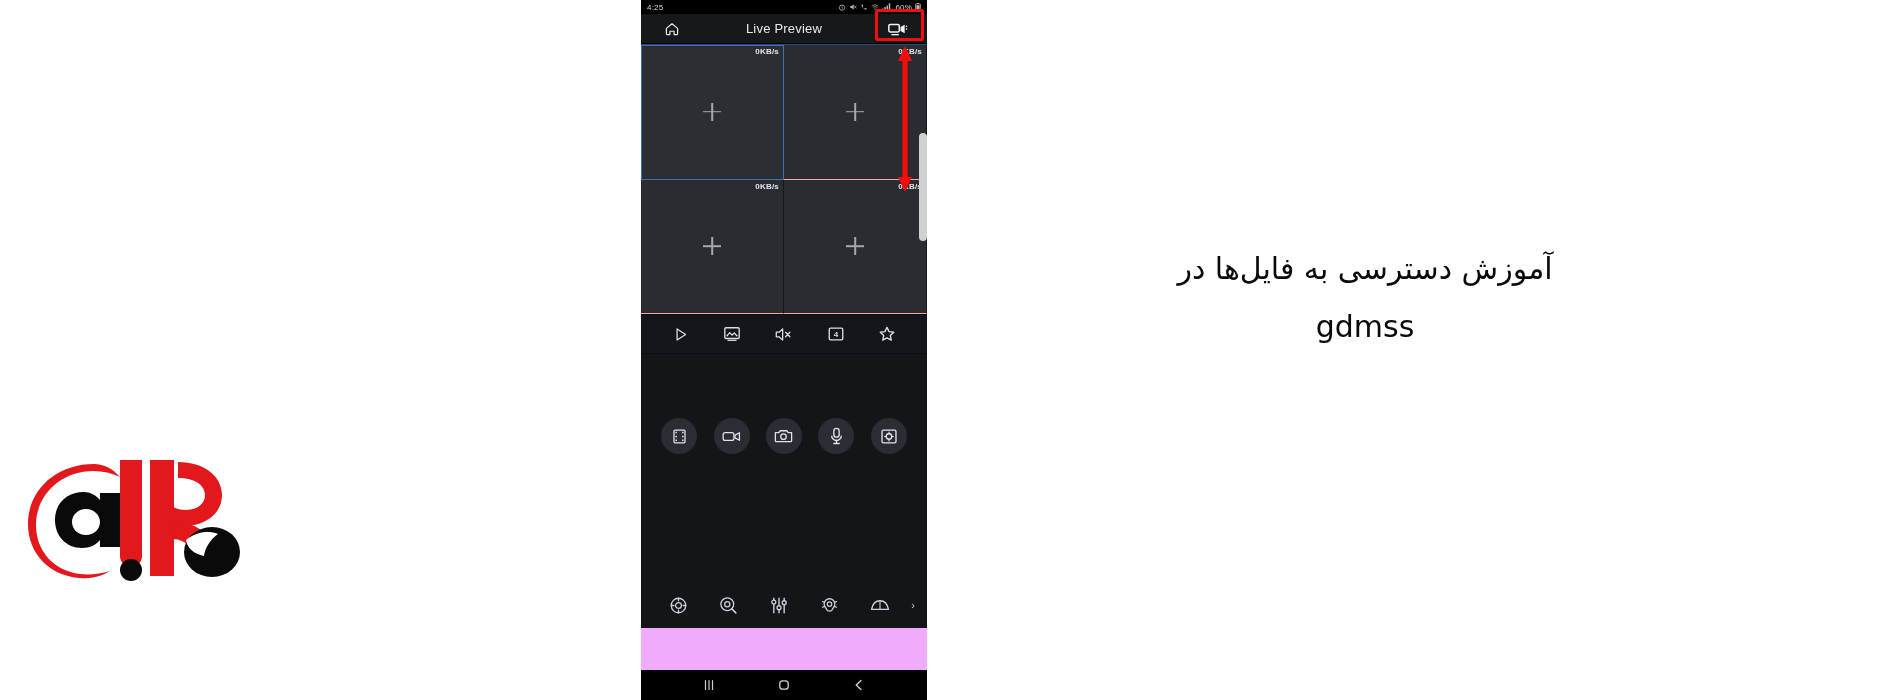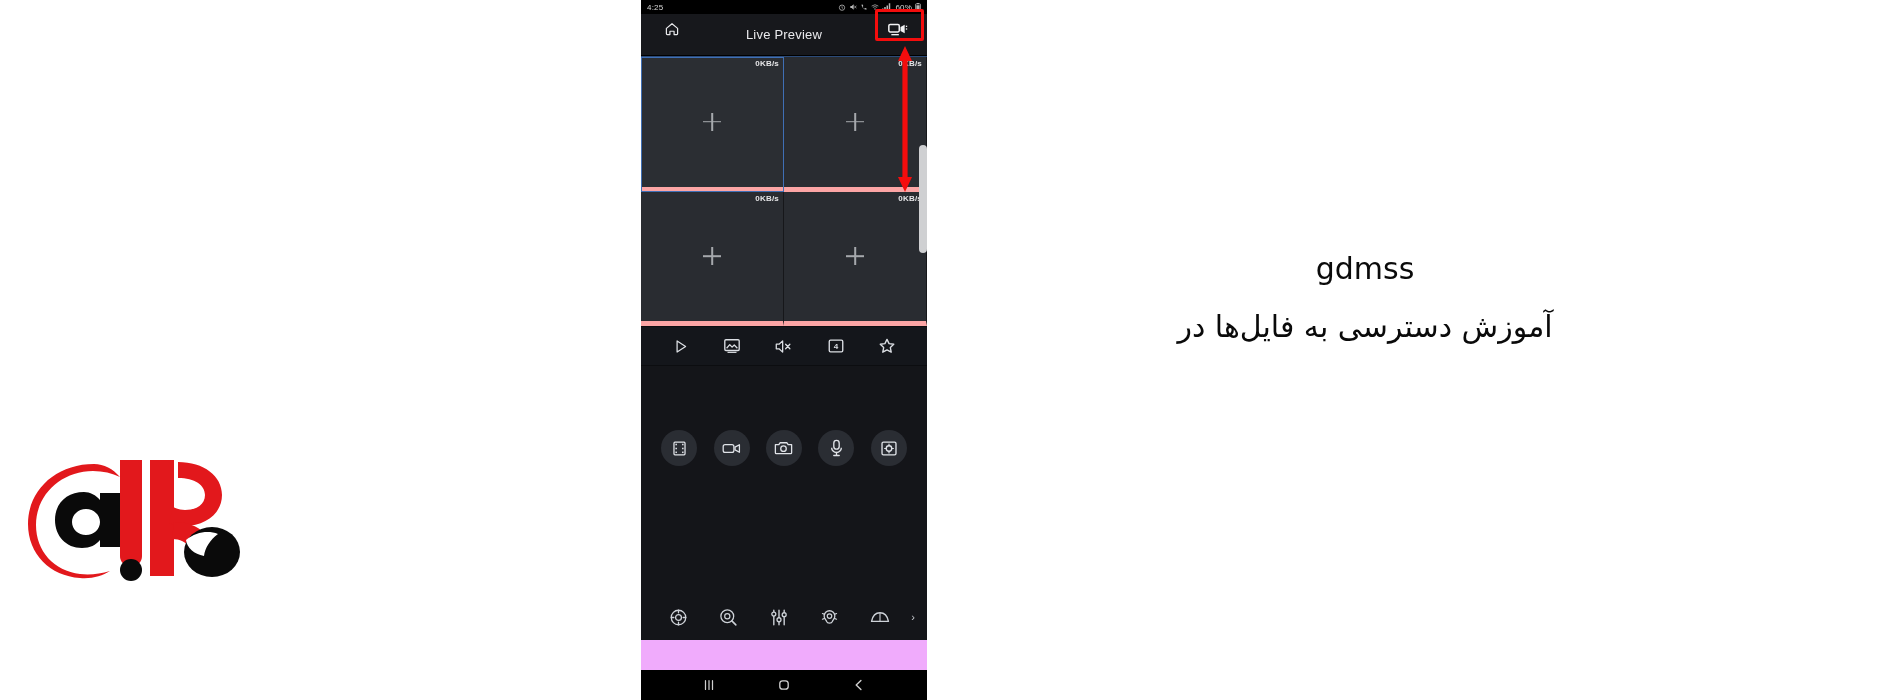--- a/index.html
+++ b/index.html
@@ -41,21 +41,21 @@
     display: flex;
     align-items: center;
     gap: 3px;
   }
   .sb-ico { display: block; opacity: .85; }
   .sb-batt-txt { font-size: 8px; margin-left: 1px; }
 
   
   .titlebar {
     position: relative;
-    height: 42px;
+    height: 30px;
     background: #17181c;
     display: flex;
     align-items: center;
     justify-content: center;
     border-bottom: 1px solid #000;
   }
   .titlebar .title {
     color: #e9e9ec;
     font-size: 13px;
     letter-spacing: .2px;
@@ -94,21 +94,21 @@
     display: grid;
     grid-template-columns: 1fr 1fr;
     grid-template-rows: 1fr 1fr;
     height: 100%;
     width: 100%;
   }
   .cell {
     position: relative;
     background: #292c31;
     border-right: 1px solid #16171a;
-    border-bottom: 5px solid #fca5a5;
+    border-bottom: 1px solid #fca5a5;
     display: flex;
     align-items: center;
     justify-content: center;
   }
   .cell.selected {
     outline: 1px solid #3f6fb5;
     outline-offset: -1px;
     background: #2b2e33;
   }
   .cell .rate {
@@ -516,22 +516,22 @@
 
 </div>
 
 <svg id="annotation-arrow" viewBox="0 0 16 146" preserveAspectRatio="none">
   <rect x="5.4" y="12" width="5.2" height="122" fill="#f40d0d"></rect>
   <path d="M8 0L15 15H1z" fill="#f40d0d"></path>
   <path d="M8 146L1 131h14z" fill="#f40d0d"></path>
 </svg>
 
 <div id="caption">
+  <div class="line">آموزش دسترسی به فایل‌ها در</div>
   <div class="line latin">gdmss</div>
-  <div class="line">آموزش دسترسی به فایل‌ها در</div>
 </div>
 
 <svg id="logo" viewBox="0 0 232 140">
 
   <path d="M78 16C40 16 12 42 12 76c0 30 22 52 52 54 12 1 22-2 30-7-10 3-20 4-30 3-26-3-44-23-44-49 0-30 25-54 57-54 10 0 19 2 27 6-7-8-16-13-26-13z" fill="#e2181c"></path>
 
   <path d="M68 44c-17 0-29 11-29 28 0 16 11 28 27 28 8 0 14-3 18-8v7h20V45H84v7c-4-5-10-8-16-8zm2 17c8 0 14 6 14 13s-6 13-14 13-14-6-14-13 6-13 14-13z" fill="#0a0a0a"></path>
 
   <path d="M104 12h22v96c0 6-4 10-11 10s-11-4-11-10z" fill="#e2181c"></path>
   <circle cx="115" cy="122" r="11" fill="#0a0a0a"></circle>

